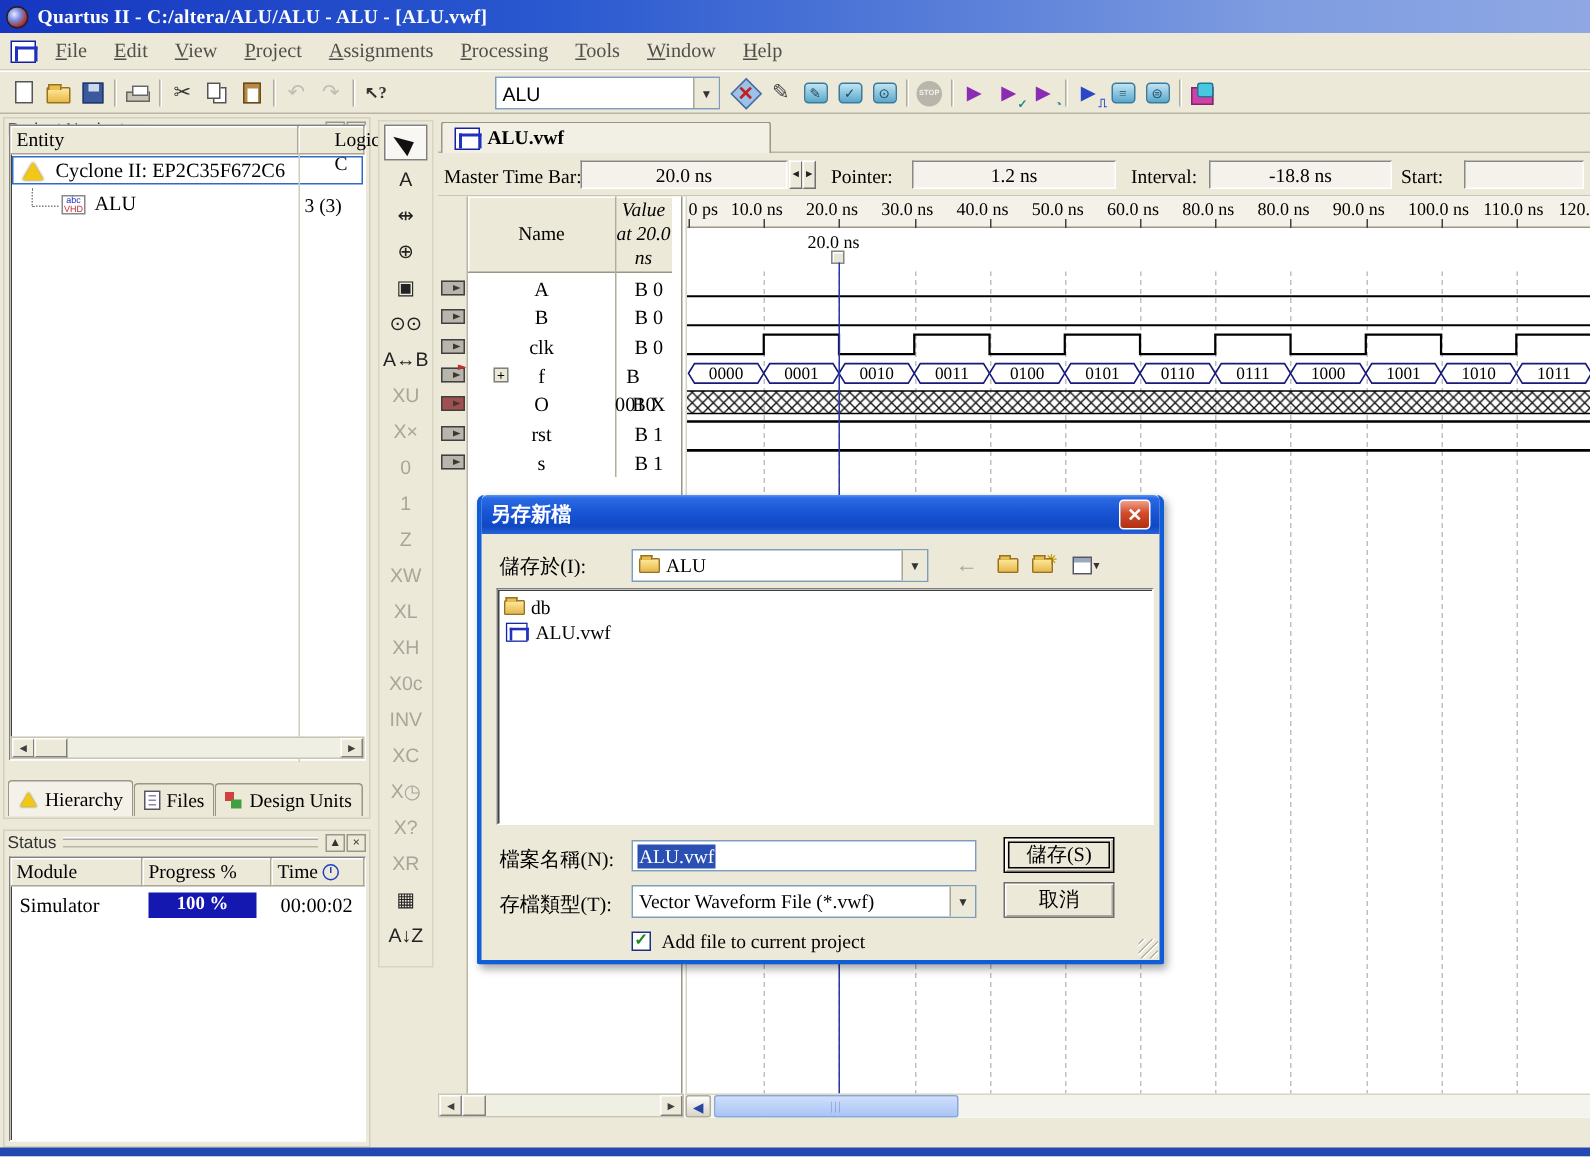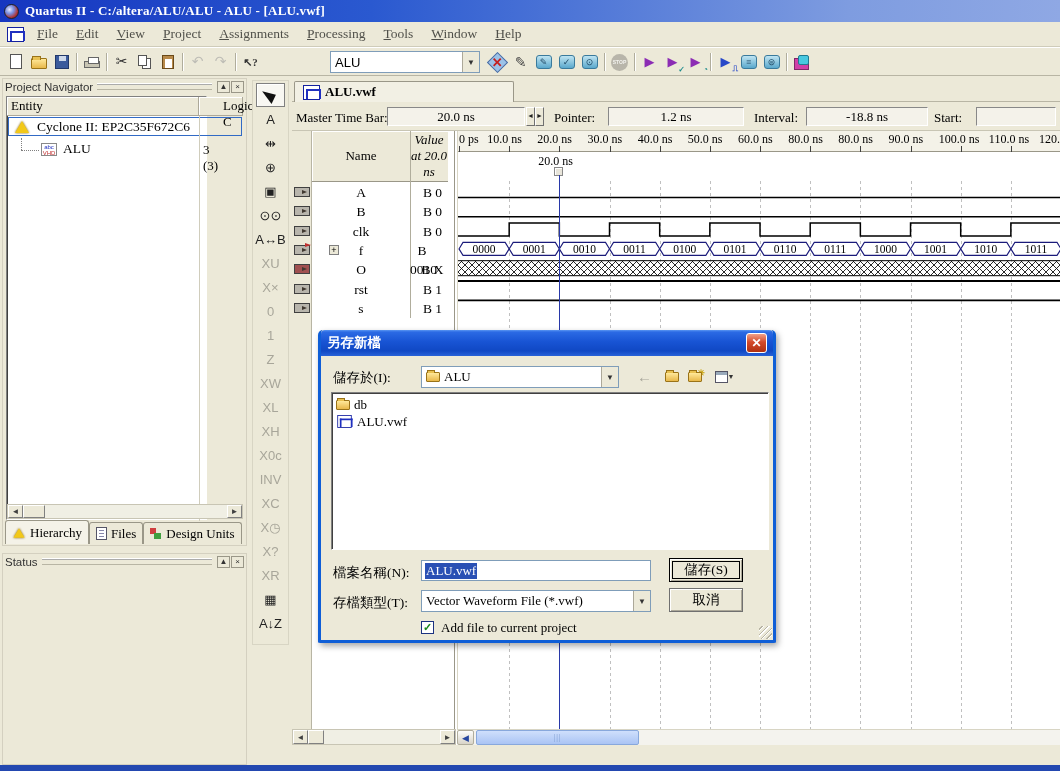--- a/index.html
+++ b/index.html
@@ -271,21 +271,21 @@
       </span>
     </div>
 
   <div class="abs dockpanel" style="left:2px;top:78px;width:245px;height:468px;">
     <div class="dockhead">
       <span>Project Navigator</span>
       <span class="grippy"></span>
       <span class="dockbtn">▲</span>
       <span class="dockbtn">×</span>
     </div>
-    <div class="sunken" style="position:absolute;left:3px;top:17px;width:201px;height:424px;">
+    <div class="sunken" style="position:absolute;left:3px;top:4px;width:238px;height:424px;">
       <div class="hdrcell" style="position:absolute;left:0;top:0;width:192px;height:19px;">Entity</div>
       <div class="hdrcell" style="position:absolute;left:192px;top:0;width:44px;height:19px;padding-left:24px;">Logic C</div>
       <div style="position:absolute;left:1px;top:20px;width:234px;height:19px;border:1px solid #316ac5;display:flex;align-items:center;gap:8px;padding-left:6px;">
         <span class="warn-tri"></span>
         <span style="font-size:13.5px;">Cyclone II: EP2C35F672C6</span>
       </div>
       <div class="treedots" style="position:absolute;left:14px;top:41px;width:1px;height:12px;"></div>
       <div class="treedots-h" style="position:absolute;left:14px;top:53px;width:18px;height:1px;"></div>
       <div style="position:absolute;left:34px;top:44px;display:flex;align-items:center;gap:6px;">
         <span class="abc-ico">abc<br><span>VHD</span></span>
@@ -315,20 +315,28 @@
         </span>
     </div>
   </div>
 
   <div class="abs dockpanel" style="left:2px;top:553px;width:245px;height:212px;">
     <div class="dockhead">
       <span>Status</span>
       <span class="grippy"></span>
       <span class="dockbtn">▲</span>
       <span class="dockbtn">×</span>
+    </div>
+    <div class="sunken" style="position:absolute;left:3px;top:17px;width:238px;height:190px;">
+      <div class="hdrcell" style="position:absolute;left:0;top:0;width:88px;height:19px;">Module</div>
+      <div class="hdrcell" style="position:absolute;left:88px;top:0;width:86px;height:19px;"><span>Progress %</span></div>
+      <div class="hdrcell" style="position:absolute;left:174px;top:0;width:62px;height:19px;"><span>Time</span> <span class="clock-ico"></span></div>
+      <div style="position:absolute;left:6px;top:24px;font-size:13.5px;">Simulator</div>
+      <div class="progbar" style="position:absolute;left:92px;top:23px;width:72px;height:17px;">100 %</div>
+      <div style="position:absolute;left:180px;top:24px;font-size:13.5px;">00:00:02</div>
     </div>
   </div>
 
   <div class="abs" id="vtools">
       <div class="vtbtn active">
         <span class="cursor-arrow"></span>
       </div>
       <div class="vtbtn">A</div>
       <div class="vtbtn">⇹</div>
       <div class="vtbtn">⊕</div>

